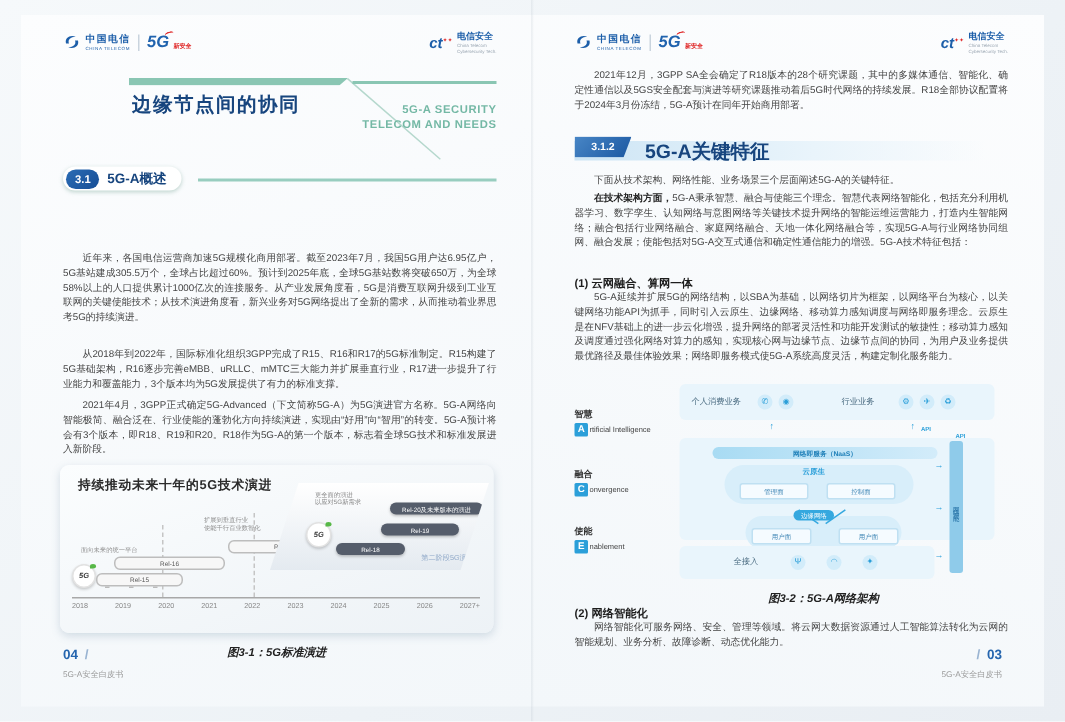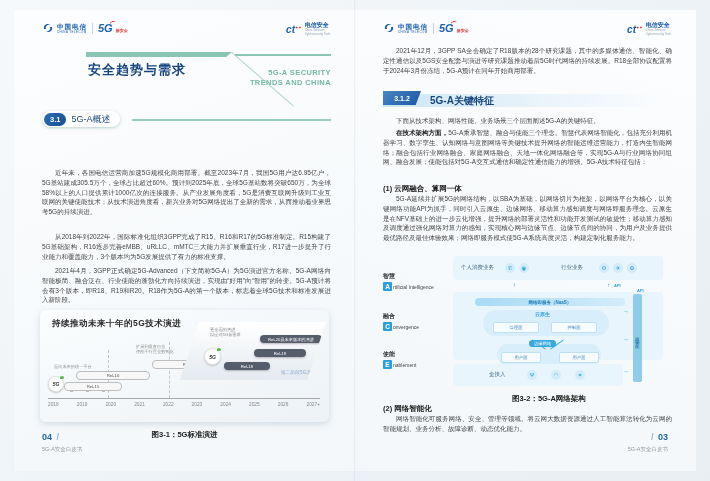--- a/index.html
+++ b/index.html
@@ -37,28 +37,28 @@
   .chap-title .l2{font-size:13px;line-height:17px;letter-spacing:1px;}
   .en-rule{right:24px;top:44px;width:96px;height:2px;background:#8ac6b3;}
   .chap-en{right:24px;top:58px;text-align:right;color:#74b8a5;font-size:7.5px;font-weight:bold;line-height:10px;letter-spacing:.4px;}
 
   
   .sec-line{left:118px;right:24px;top:109px;height:1.5px;background:#98cdbf;}
   .sec-pill{left:28px;top:101px;height:16px;display:flex;align-items:center;gap:5px;background:#fff;
             border-radius:9px;padding:0 10px 0 2px;box-shadow:0 1px 3px rgba(110,160,145,.45);z-index:2;}
   .sec-pill .num{background:linear-gradient(135deg,#2a6cb4,#174e96);color:#fff;font-size:7.5px;font-weight:bold;
                  padding:2px 6px;border-radius:8px;}
-  .sec-pill .ttl{color:#17457e;font-size:9px;font-weight:normal;}
+  .sec-pill .ttl{color:#17457e;font-size:9px;font-weight:bold;}
 
   
   .sub-bar{left:28px;right:24px;height:13px;background:linear-gradient(90deg,#cde5f5 0%,#e9f4fb 55%,rgba(233,244,251,0) 95%);}
   .sub-tab{position:absolute;left:0;top:-3px;width:38px;height:14px;background:linear-gradient(135deg,#4886c6,#1a57a1);
            clip-path:polygon(0 0,100% 0,86% 100%,0 100%);color:#fff;font-size:7px;font-weight:bold;
            display:flex;align-items:center;justify-content:center;box-shadow:1px 1px 2px rgba(20,60,110,.35);}
-  .sub-ttl{padding-left:30px;line-height:13px;font-size:10px;font-weight:bold;color:#17457e;margin-left:17px;}
+  .sub-ttl{padding-left:30px;line-height:13px;font-size:13px;font-weight:bold;color:#17457e;margin-left:17px;}
 
   
   .para{position:absolute;left:28px;right:24px;font-size:6.5px;line-height:9.8px;color:#454545;text-align:justify;text-indent:2em;}
   .bold-lead{font-weight:bold;color:#222;}
   .subhead{position:absolute;left:28px;font-size:7.5px;font-weight:bold;color:#1d1d1d;}
 
   
   .fig1{left:26px;top:300px;width:289px;height:112px;border-radius:6px;
         background:linear-gradient(160deg,#fbfdfe 0%,#edf2f6 100%);box-shadow:0 2px 6px rgba(100,130,160,.25);}
   .fig1-title{position:absolute;left:12px;top:8px;font-size:8.5px;font-weight:bold;color:#2b2b2b;letter-spacing:.5px;}
@@ -72,21 +72,21 @@
           display:flex;align-items:center;justify-content:center;box-shadow:0 1px 2px rgba(0,0,0,.25);}
   .gnote{position:absolute;font-size:4.2px;color:#909090;line-height:5.2px;}
   .logo5g{position:absolute;background:#fff;border:1px solid #e2e2e2;border-radius:50%;box-shadow:0 1px 2px rgba(0,0,0,.2);
           display:flex;align-items:center;justify-content:center;font-size:5px;font-weight:900;font-style:italic;color:#3a3a3a;}
   .logo5g::after{content:"";position:absolute;right:-1px;top:-1px;width:4px;height:3px;background:#57b847;border-radius:50% 50% 50% 0;}
   .platform{position:absolute;left:140px;top:12px;width:146px;height:58px;
             background:linear-gradient(180deg,#ffffff,#e4eaf0);clip-path:polygon(13% 0,100% 0,87% 100%,0 100%);
             filter:drop-shadow(1px 2px 2px rgba(90,110,130,.35));}
   .plat-tag{position:absolute;right:10px;bottom:5px;font-size:4.8px;color:#8fa8c8;}
   .tick{position:absolute;top:81px;width:3px;height:1px;background:#bbb;}
-  .fig-cap{position:absolute;text-align:center;font-size:7.5px;font-weight:bold;color:#222;}
+  .fig-cap{position:absolute;text-align:center;font-size:7.5px;font-weight:bold;color:#222;font-style:italic;}
 
   
   .foot{position:absolute;bottom:18px;}
   .foot .pg{font-size:9px;font-weight:bold;color:#2565ae;}
   .foot .doc{font-size:5.5px;color:#9a9a9a;margin-top:2px;}
 
   
   .fig2{left:14px;top:246px;width:306px;height:134px;}
   .leg-cn{position:absolute;left:14px;font-size:6px;font-weight:bold;color:#333;}
   .leg-row{position:absolute;left:14px;display:flex;align-items:center;gap:1px;}
@@ -138,26 +138,26 @@
         <div class="sec-cn">电信安全</div>
         <div class="sec-en">China Telecom</div>
         <div class="sec-en">Cybersecurity Tech.</div>
       </div>
     </div>
   </div>
 
   <div class="abs teal-bar"></div>
   <div class="abs diag"></div>
   <div class="abs chap-title">
-    <div class="l2">安全趋势与需求</div>
+    <div class="l2">边缘节点间的协同</div>
   </div>
   <div class="abs en-rule"></div>
   <div class="abs chap-en">
     <div>5G-A SECURITY</div>
-    <div>TRENDS AND CHINA</div>
+    <div>TELECOM AND NEEDS</div>
   </div>
 
   <div class="abs sec-line"></div>
   <div class="abs sec-pill">
     <span class="num">3.1</span>
     <span class="ttl">5G-A概述</span>
   </div>
 
 
   <div class="para" style="top:158px;">近年来，各国电信运营商加速5G规模化商用部署。截至2023年7月，我国5G用户达6.95亿户，5G基站建成305.5万个，全球占比超过60%。预计到2025年底，全球5G基站数将突破650万，为全球58%以上的人口提供累计1000亿次的连接服务。从产业发展角度看，5G是消费互联网升级到工业互联网的关键使能技术；从技术演进角度看，新兴业务对5G网络提出了全新的需求，从而推动着业界思考5G的持续演进。</div>

